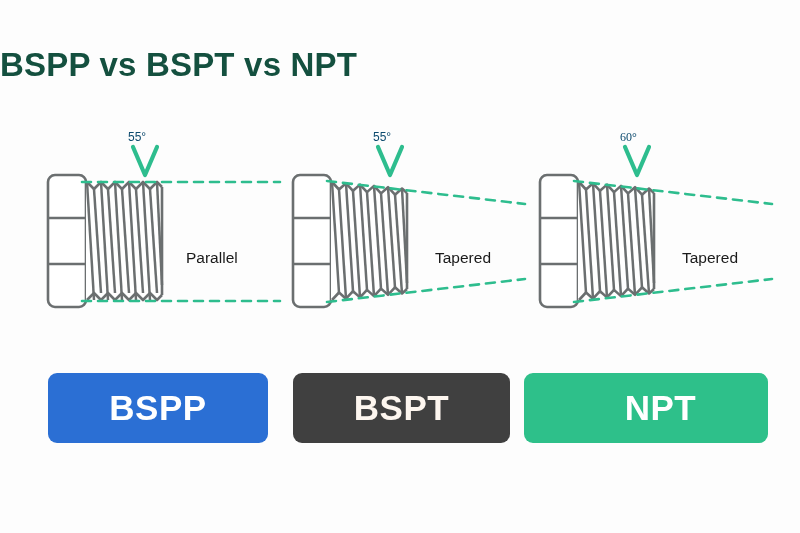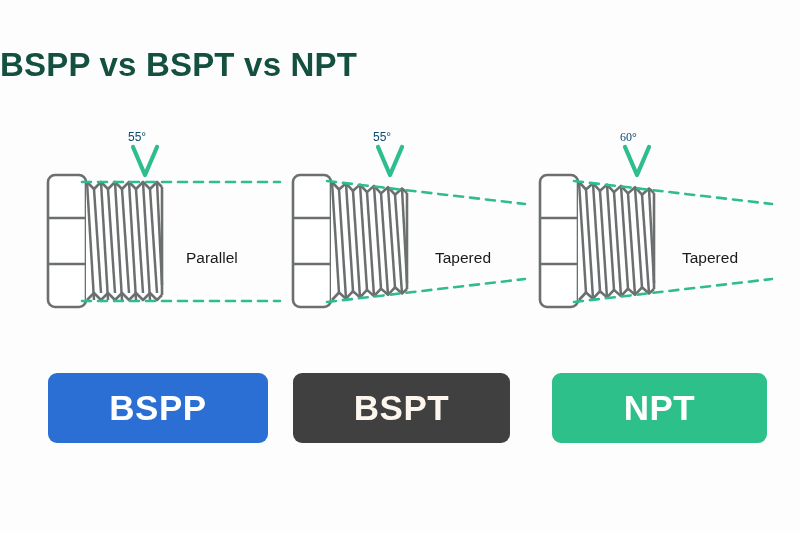--- a/index.html
+++ b/index.html
@@ -75,21 +75,21 @@
     border-radius: 9px;
     display: flex;
     align-items: center;
     justify-content: center;
     font-size: 35px;
     font-weight: bold;
     letter-spacing: 0.5px;
   }
   .badge-0 { left: 48px;  width: 220px; }
   .badge-1 { left: 293px; width: 217px; }
-  .badge-2 { left: 552px; width: 215px; }
+  .badge-2 { left: 524px; width: 215px; padding-left: 29px; }
 </style>
 </head>
 <body>
 
 <div class="canvas">
 
   <div class="title">BSPP vs BSPT vs NPT</div>
 
   <div class="diagrams">
 

